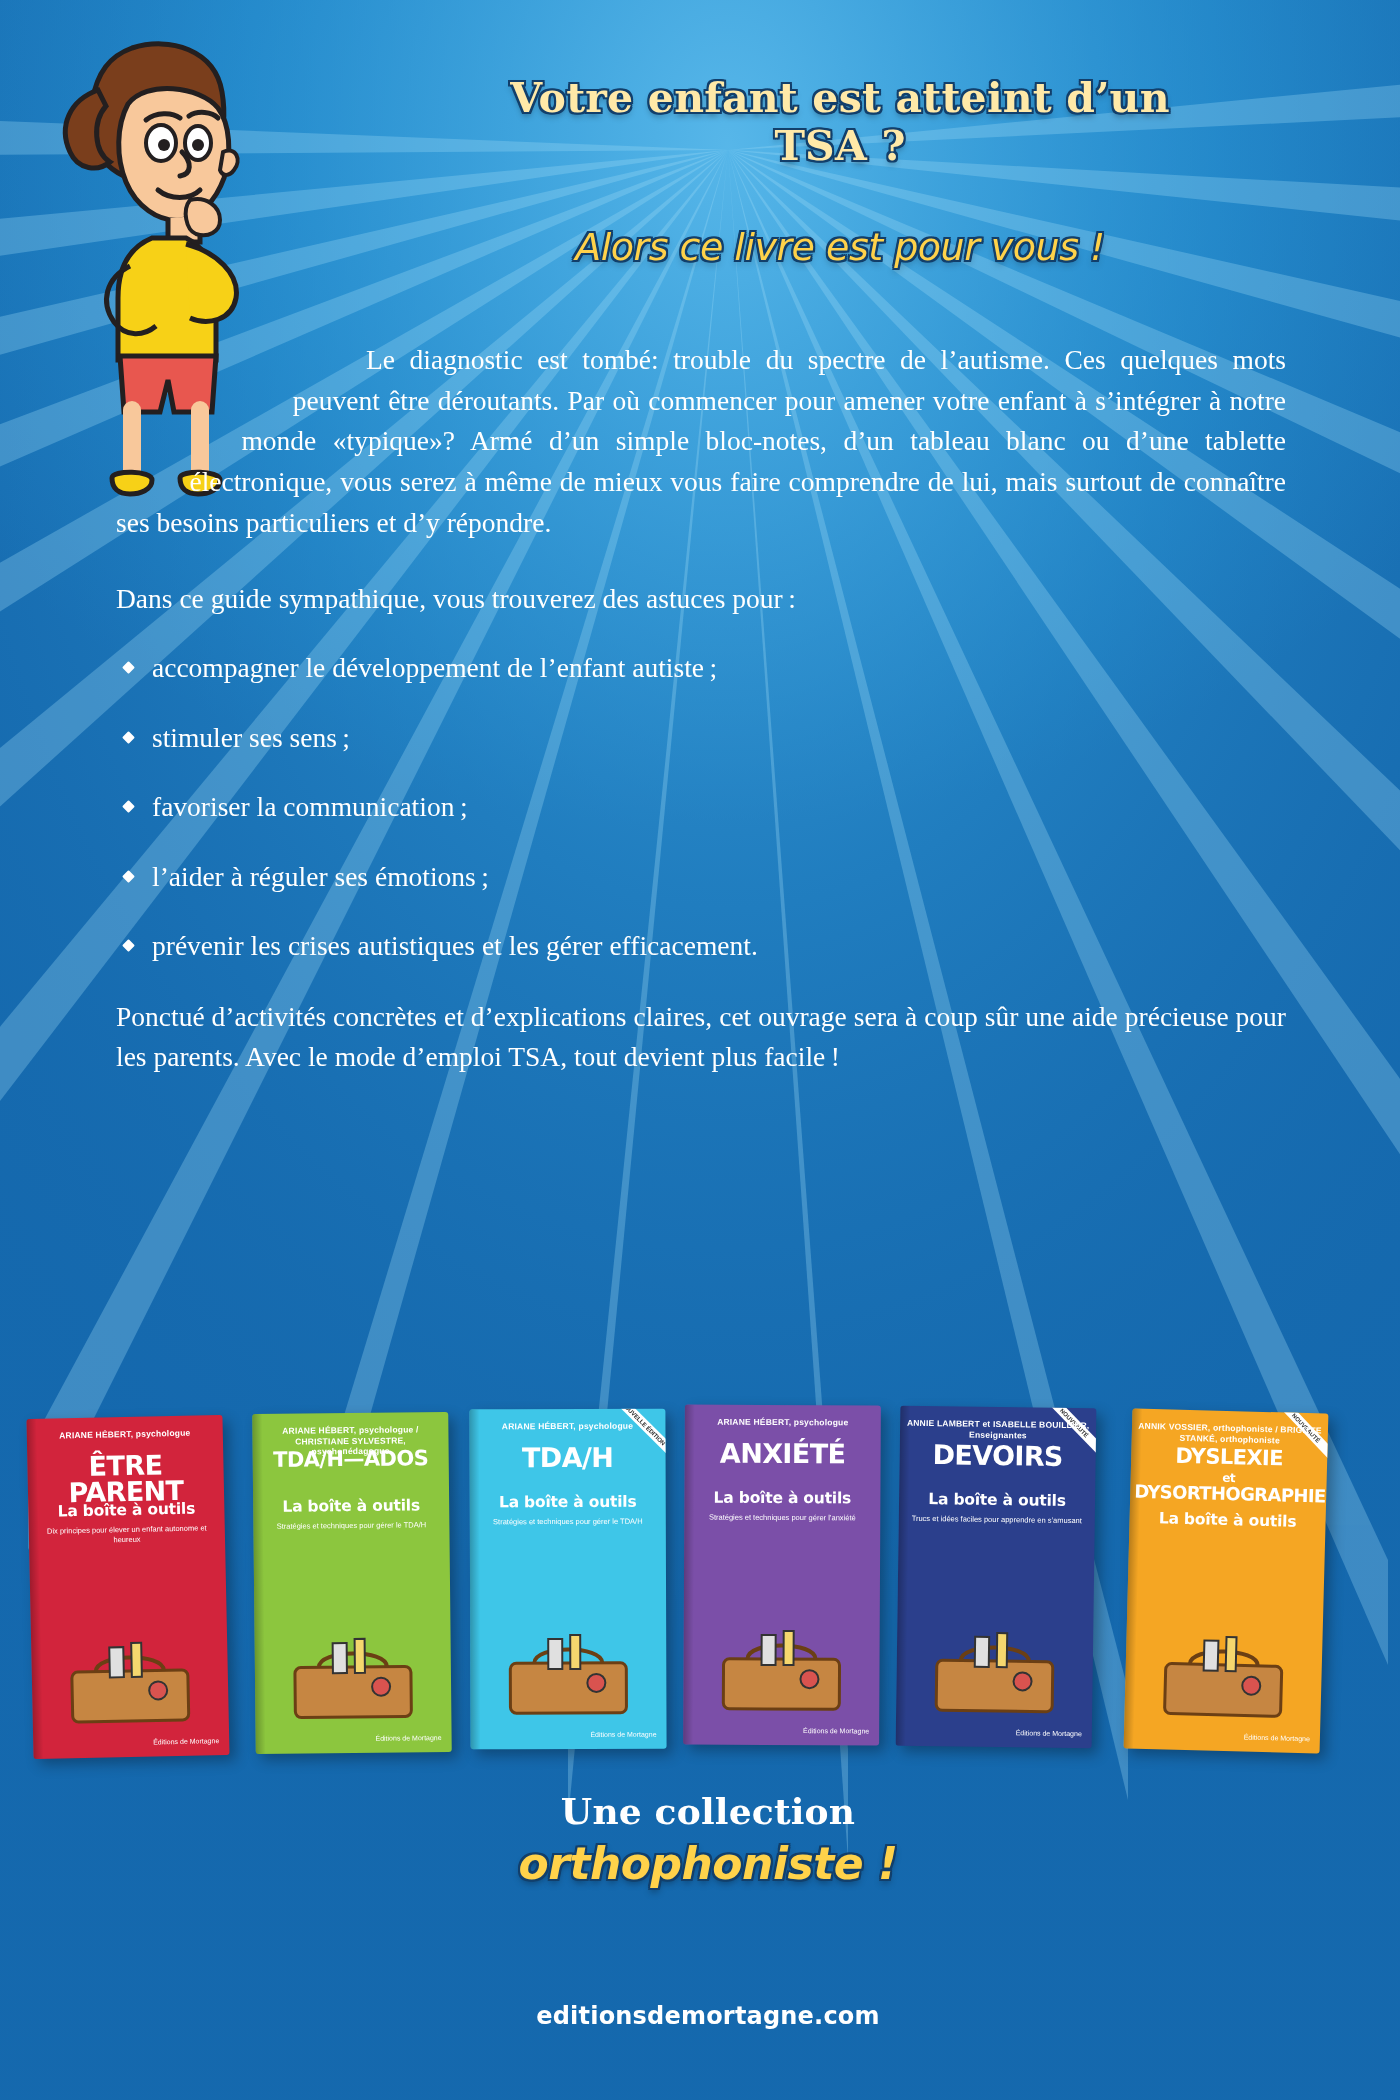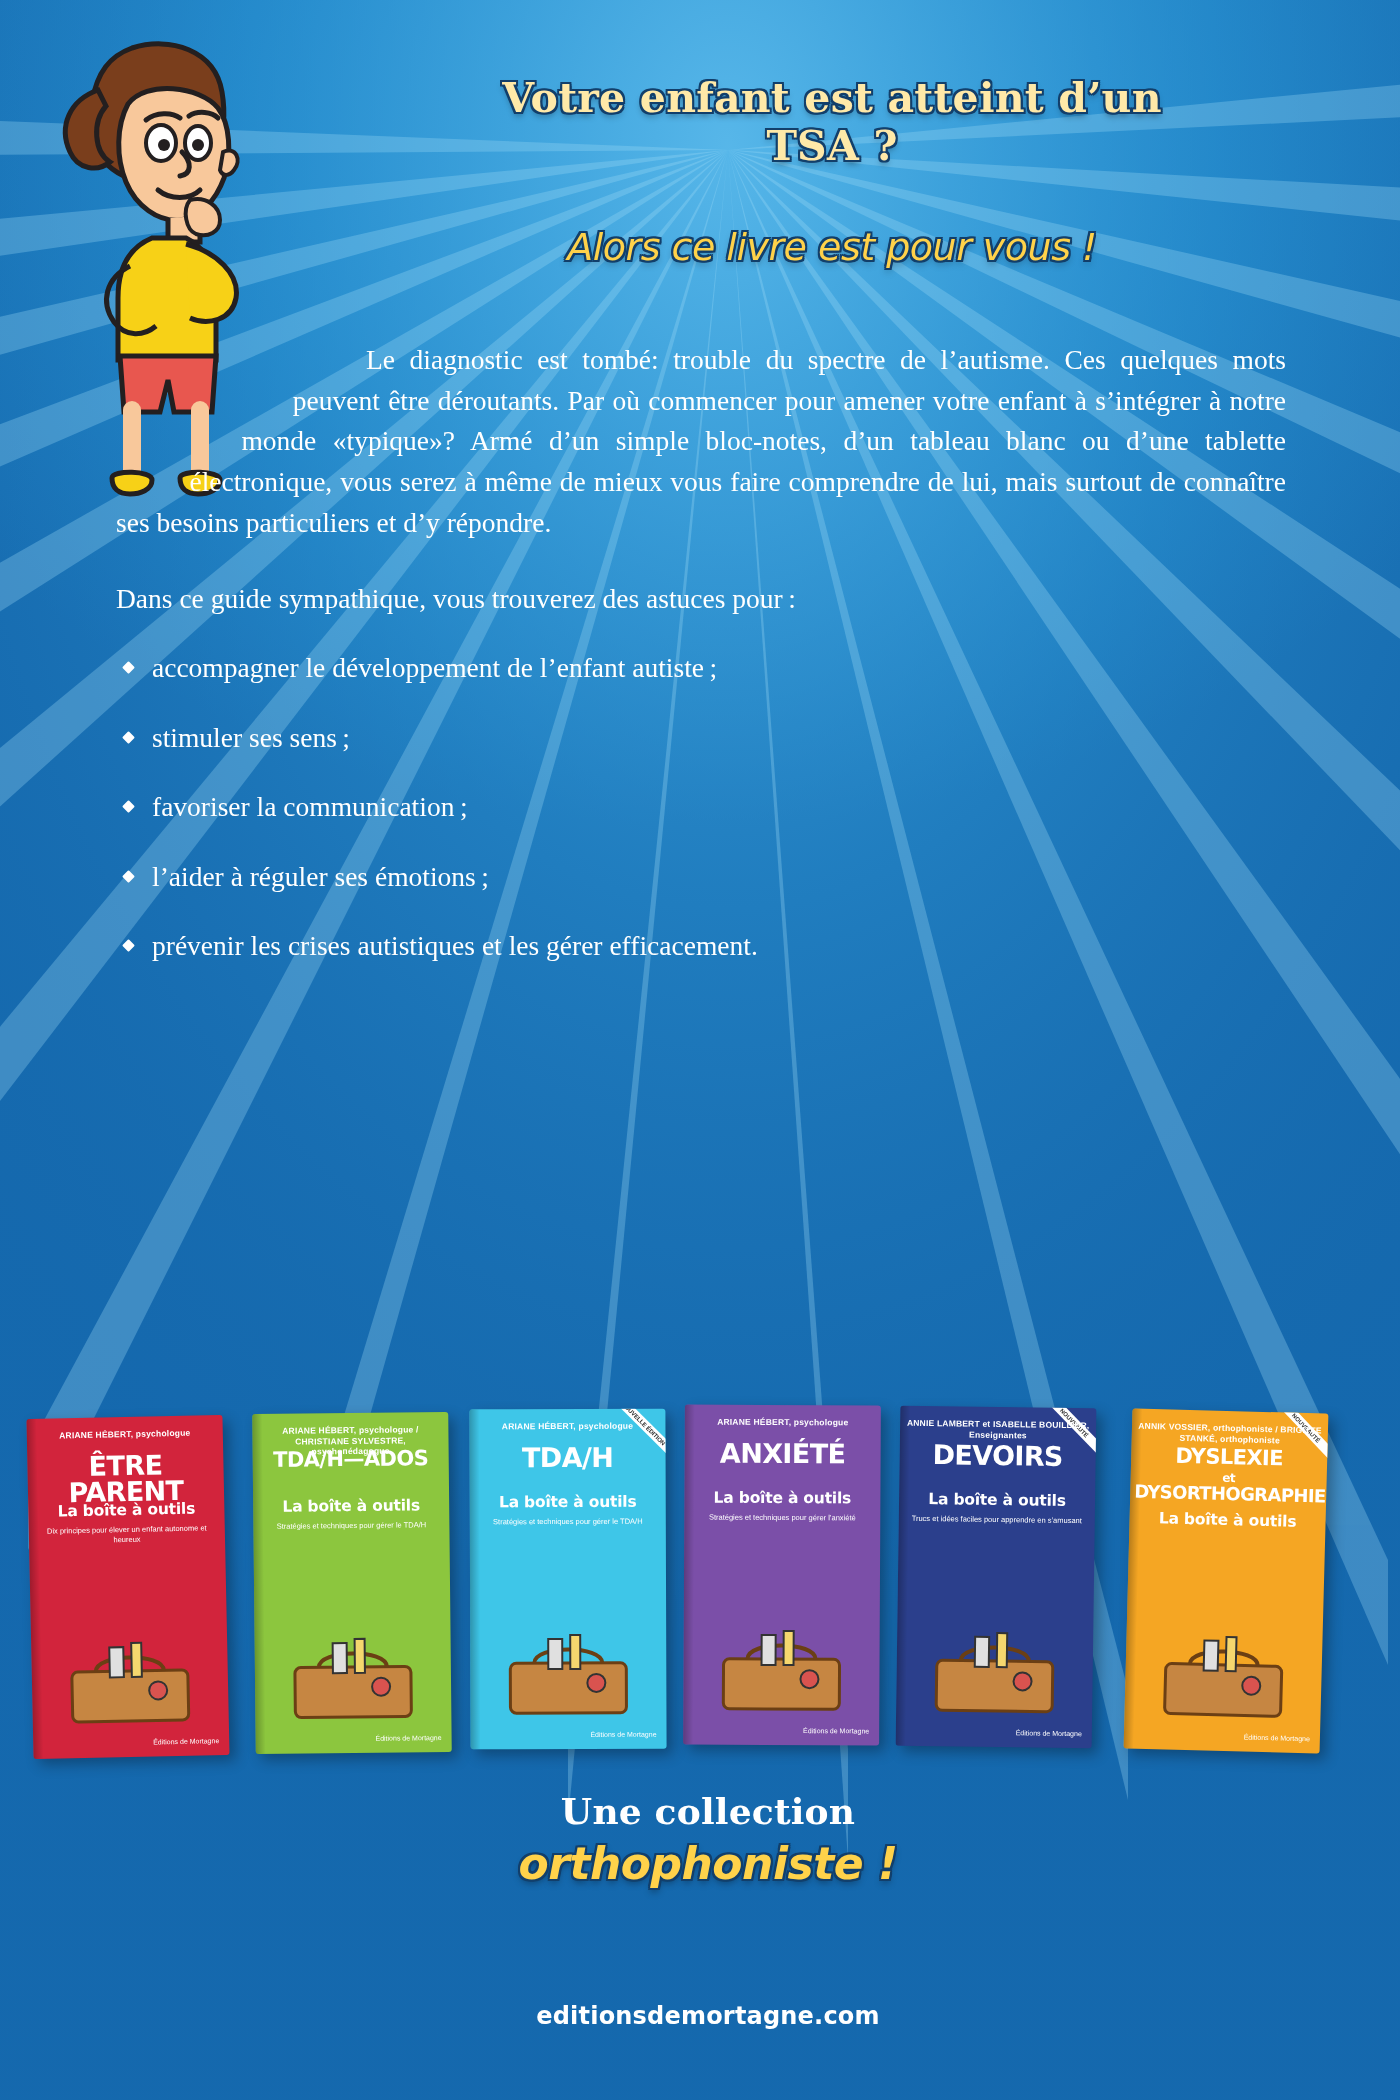--- a/index.html
+++ b/index.html
@@ -39,21 +39,21 @@
     top: 30px;
     width: 260px;
     height: 520px;
     z-index: 6;
   }
 
   
   .head-wrap {
     position: absolute;
     top: 74px;
-    left: 332px;
+    left: 340px;
     width: 1000px;
     text-align: center;
     z-index: 7;
   }
   .title-main {
     font-family: "DejaVu Serif", serif;
     font-weight: bold;
     font-size: 41px;
     line-height: 1.18;
     color: #ffe9a8;
@@ -365,20 +365,21 @@
       <span>Le diagnostic est tombé: trouble du spectre de l’autisme. Ces quelques mots peuvent être déroutants. Par où commencer pour amener votre enfant à s’intégrer à notre monde «typique»? Armé d’un simple bloc-notes, d’un tableau blanc ou d’une tablette électronique, vous serez à même de mieux vous faire comprendre de lui, mais surtout de connaître ses besoins particuliers et d’y répondre.</span>
     </p>
     <p class="lead-para">Dans ce guide sympathique, vous trouverez des astuces pour :</p>
     <ul class="bullets">
       <li><span class="dot"></span><span>accompagner le développement de l’enfant autiste ;</span></li>
       <li><span class="dot"></span><span>stimuler ses sens ;</span></li>
       <li><span class="dot"></span><span>favoriser la communication ;</span></li>
       <li><span class="dot"></span><span>l’aider à réguler ses émotions ;</span></li>
       <li><span class="dot"></span><span>prévenir les crises autistiques et les gérer efficacement.</span></li>
     </ul>
+    <p class="closing-para">Ponctué d’activités concrètes et d’explications claires, cet ouvrage sera à coup sûr une aide précieuse pour les parents. Avec le mode d’emploi TSA, tout devient plus facile !</p>
   </div>
 
   <div class="books">
 
     <div class="book" style="left:30px; top:22px; background:#d2243c; transform:rotate(-1.2deg);">
       <div class="spinefade"></div>
       <div class="author">ARIANE HÉBERT, psychologue</div>
       <div class="btitle">ÊTRE PARENT</div>
       <div class="bsub">La boîte à outils</div>
       <div class="bdesc">Dix principes pour élever un enfant autonome et heureux</div>

